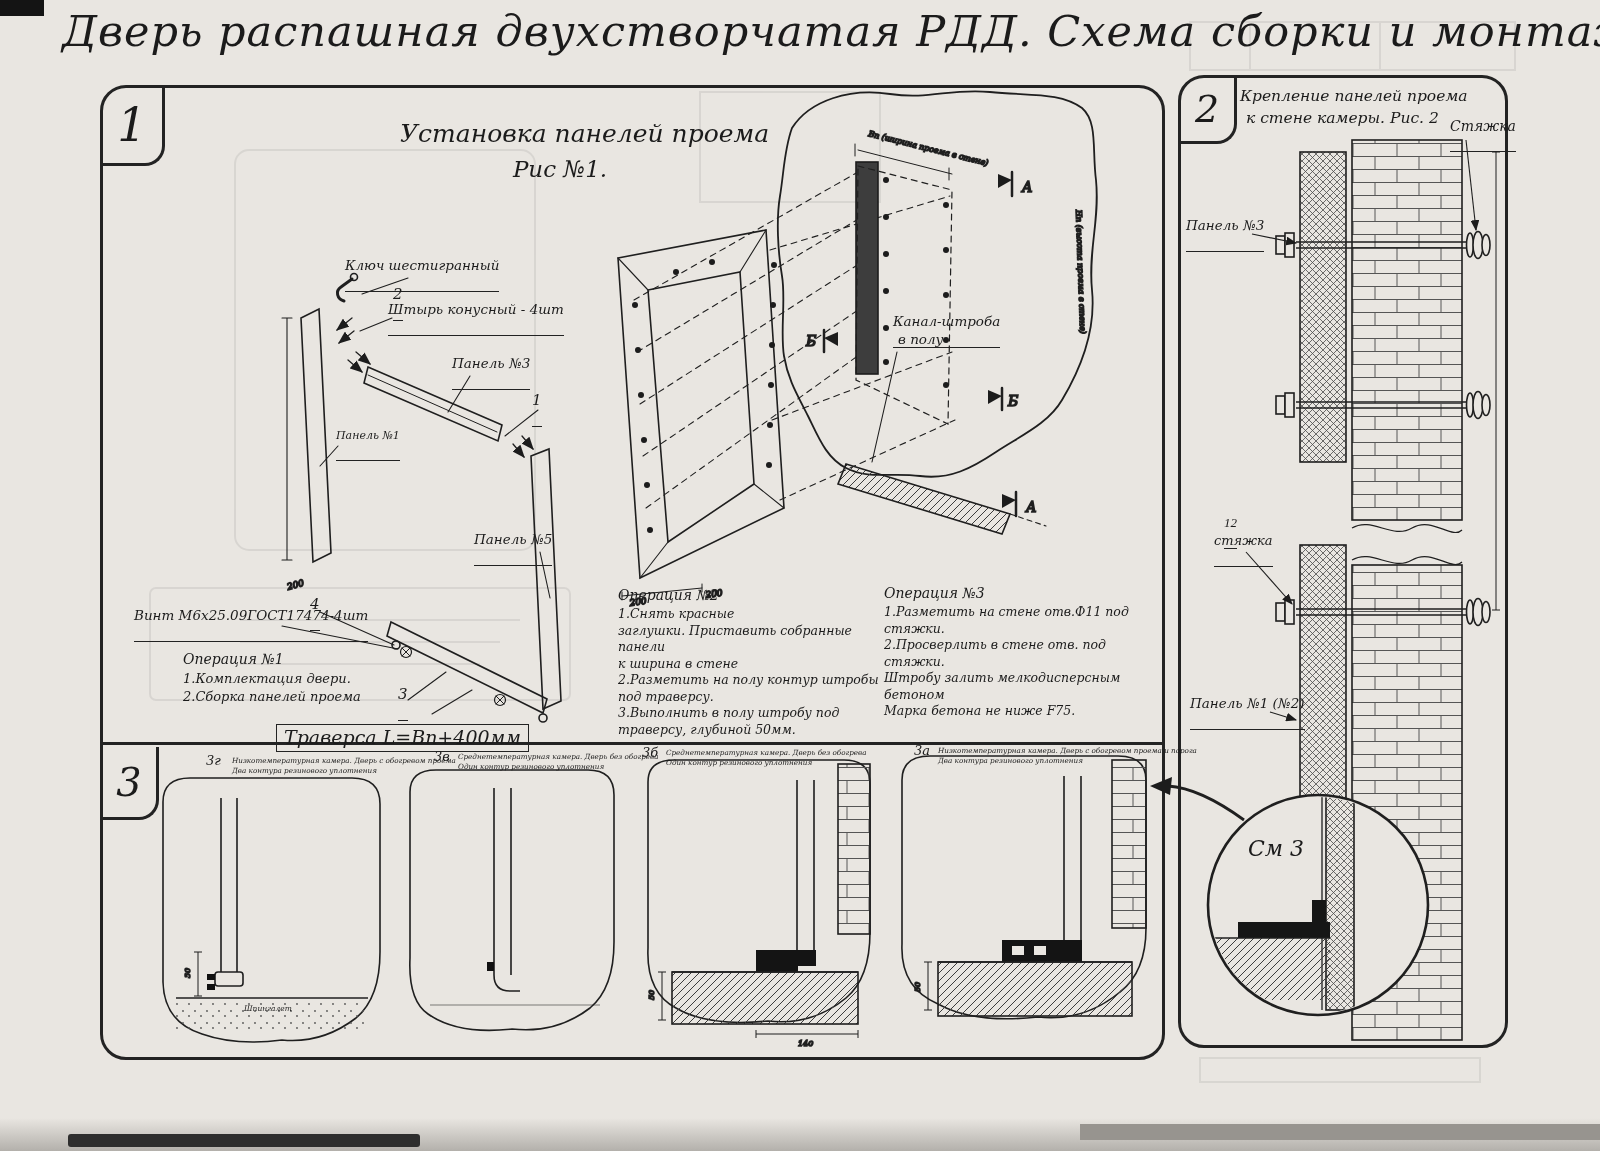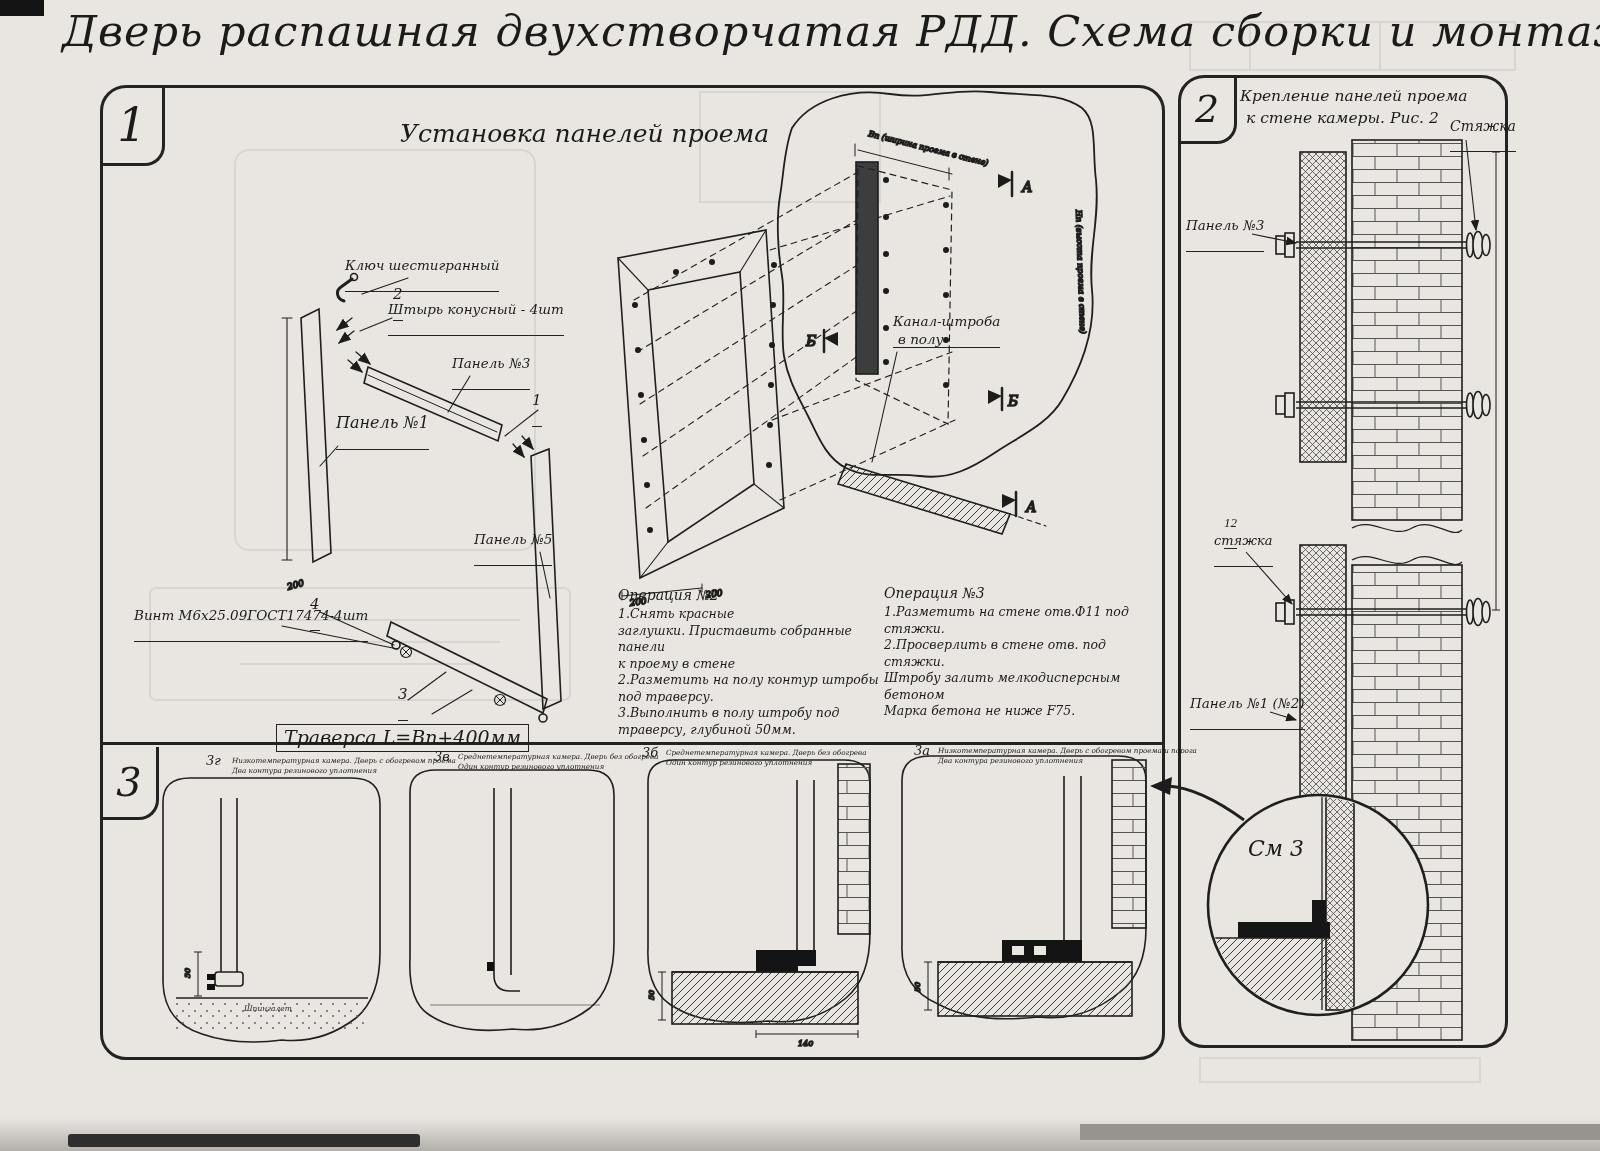--- a/index.html
+++ b/index.html
@@ -309,42 +309,48 @@
         <rect x="1034" y="946" width="12" height="9" fill="#e9e6e1" stroke="none"></rect>
         <rect x="938" y="962" width="194" height="54" fill="url(#hat)"></rect>
         <path d="M938,962 H1132"></path>
         <path d="M928,962 V1010 M924,962 H932 M924,1010 H932" stroke-width="1"></path>
       </g>
       <text x="920" y="992" font-size="8" transform="rotate(-90 920 992)">50</text>
     </g>
   </svg>
 
   <div class="lbl hand" style="left:400px;top:120px;width:320px;text-align:center;font-size:25px;">Установка панелей проема</div>
+  <div class="lbl hand" style="left:400px;top:156px;width:320px;text-align:center;font-size:23px;">Рис №1.</div>
 
   <div class="lbl hand ul" style="left:345px;top:258px;font-size:13.5px;">Ключ шестигранный</div>
   <div class="lbl hand ul" style="left:393px;top:286px;font-size:15px;">2</div>
   <div class="lbl hand ul" style="left:388px;top:302px;font-size:13.5px;">Штырь конусный - 4шт</div>
   <div class="lbl hand ul" style="left:452px;top:356px;font-size:13.5px;">Панель №3</div>
   <div class="lbl hand ul" style="left:532px;top:392px;font-size:15px;">1</div>
-  <div class="lbl hand ul" style="left:336px;top:414px;font-size:16px;">Панель №1</div>
+  <div class="lbl hand ul" style="left:336px;top:430px;font-size:11px;">Панель №1</div>
   <div class="lbl hand ul" style="left:474px;top:532px;font-size:13.5px;">Панель №5</div>
   <div class="lbl hand ul" style="left:310px;top:596px;font-size:15px;">4</div>
   <div class="lbl hand ul" style="left:134px;top:608px;font-size:13.5px;">Винт М6х25.09ГОСТ17474-4шт</div>
   <div class="lbl hand ul" style="left:398px;top:686px;font-size:15px;">3</div>
   <div class="lbl hand boxedlbl" style="left:276px;top:724px;font-size:19px;">Траверса  L=Bп+400мм</div>
 
   <div class="lbl hand ul" style="left:893px;top:314px;font-size:13.5px;">Канал-штроба</div>
   <div class="lbl hand" style="left:898px;top:332px;font-size:13.5px;">в полу</div>
 
+  <div class="ops hand" style="left:183px;top:650px;width:220px;">
+    <div class="op-title" style="font-size:14px;">Операция №1</div>
+    <div>1.Комплектация двери.</div>
+    <div>2.Сборка панелей проема</div>
+  </div>
 
   <div class="ops hand" style="left:618px;top:586px;width:262px;font-size:12.5px;">
     <div class="op-title" style="font-size:14px;">Операция №2</div>
     <div>1.Снять красные</div>
     <div>заглушки. Приставить собранные панели</div>
-    <div>к проему в стене</div>
+    <div>к ширина в стене</div>
     <div>2.Разметить на полу контур штробы</div>
     <div>под траверсу.</div>
     <div>3.Выполнить в полу штробу под</div>
     <div>траверсу, глубиной 50мм.</div>
   </div>
 
   <div class="ops hand" style="left:884px;top:584px;width:280px;font-size:12.5px;">
     <div class="op-title" style="font-size:14px;">Операция №3</div>
     <div>1.Разметить на стене отв.Ф11 под</div>
     <div>стяжки.</div>

